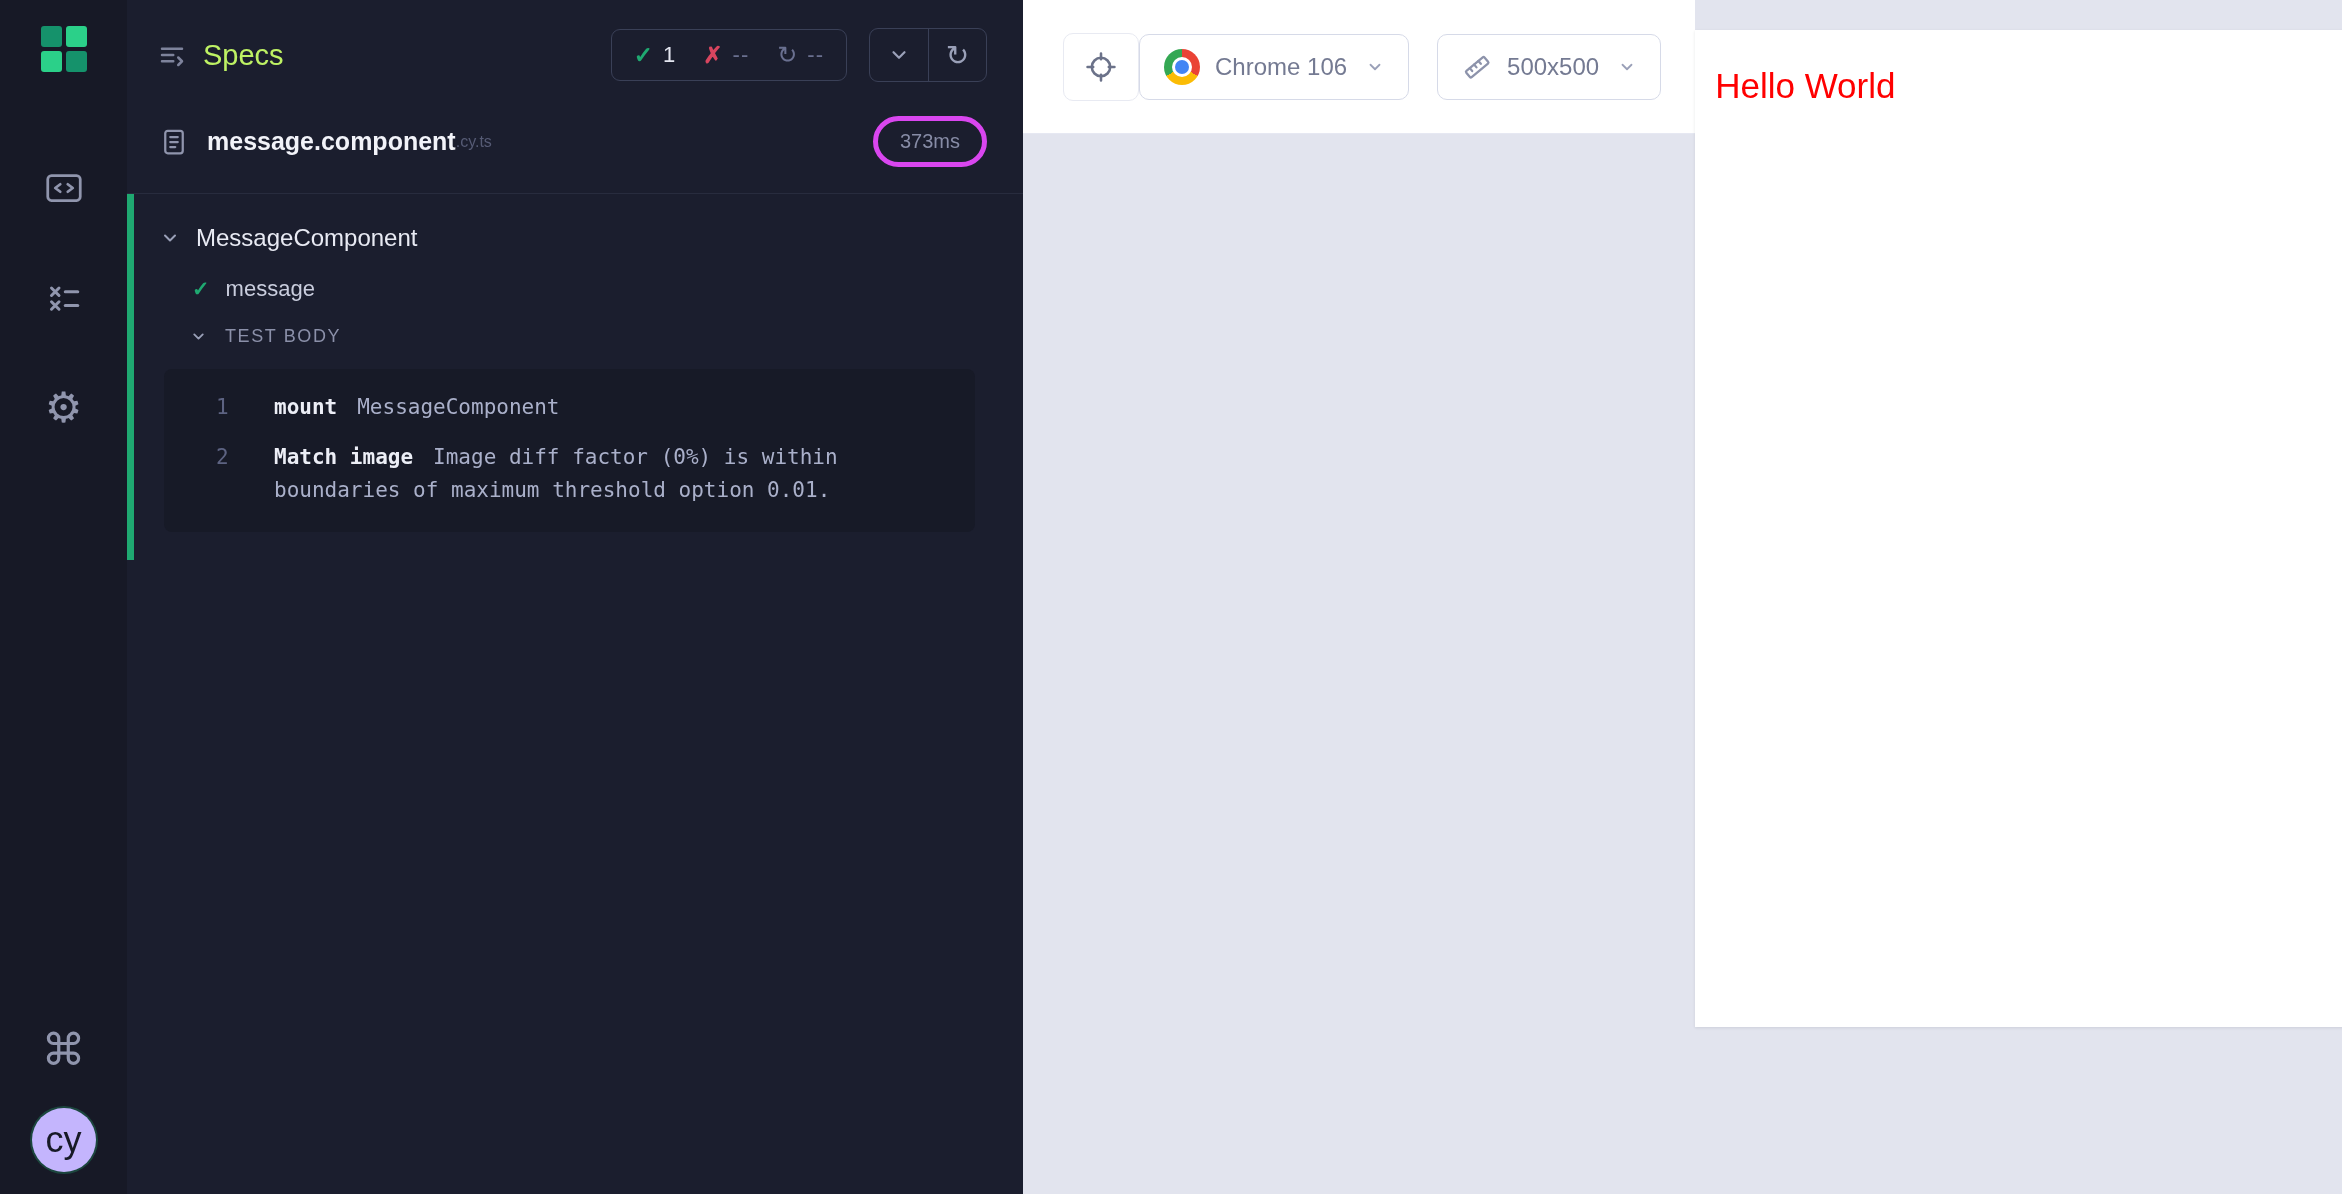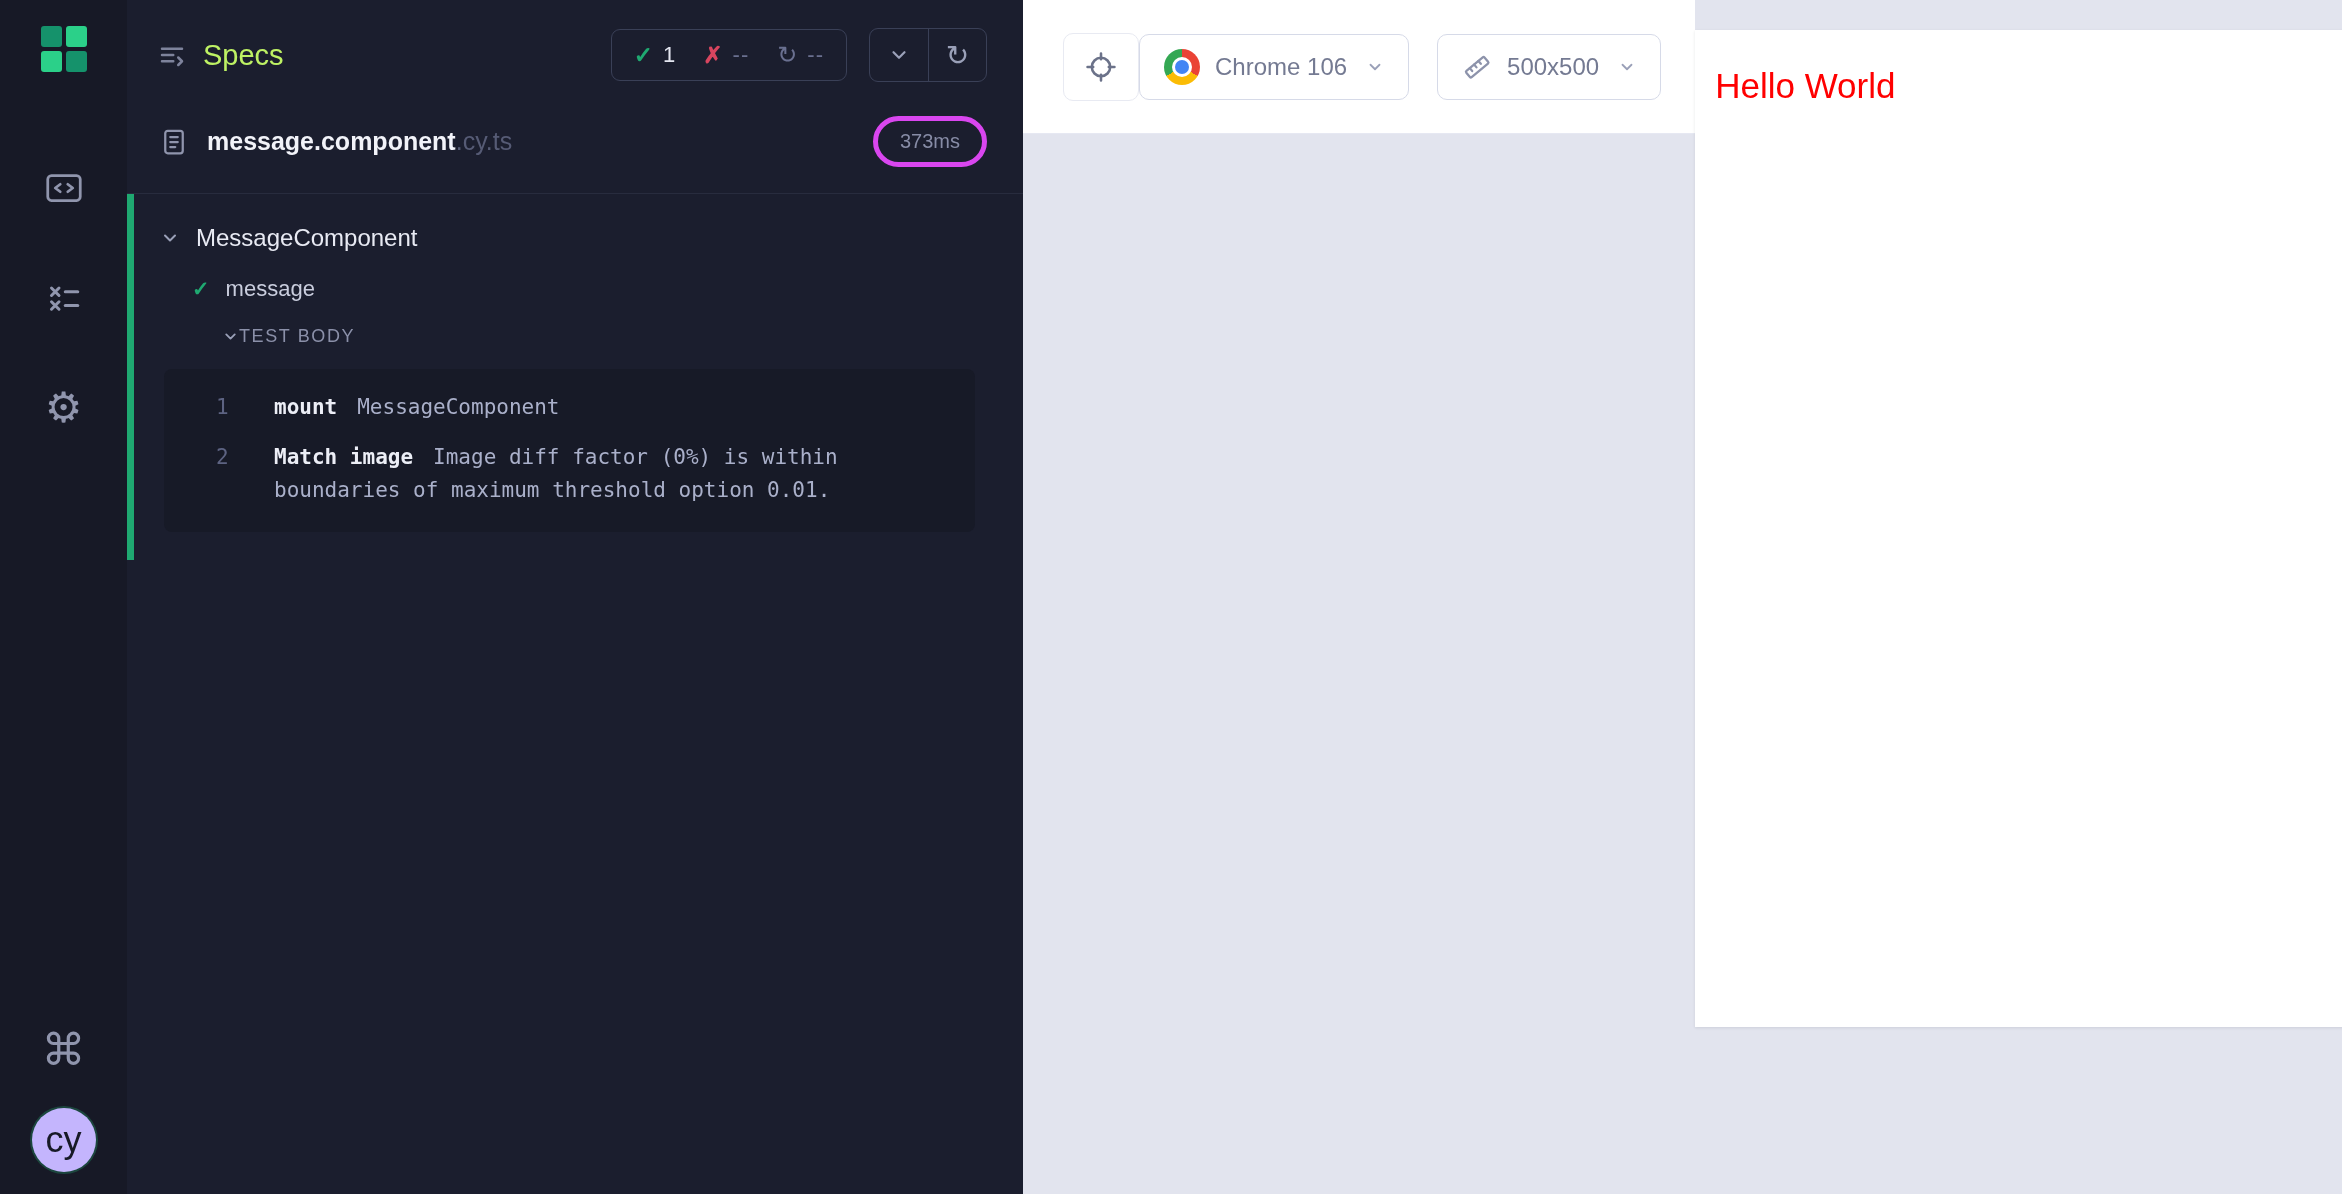--- a/index.html
+++ b/index.html
@@ -70,35 +70,35 @@
     font-size:28px;font-family:inherit;
   }
   .seg button + button{border-left:1px solid #3a4057;}
   .spec-file{
     display:flex;align-items:center;
     padding:12px 36px 26px 32px;
     border-bottom:1px solid #282c3e;cursor:pointer;
   }
   .doc-icon{color:#9095ad;display:flex;margin-right:18px;}
   .spec-name{font-size:25px;font-weight:700;color:#f2f3f9;}
-  .spec-ext{font-size:25px;color:#565b75;font-weight:400;}
+  .spec-ext{font-size:16px;color:#565b75;font-weight:400;}
   .duration-badge{
     margin-left:auto;border:5px solid #d946ef;border-radius:999px;
     padding:9px 22px;font-size:20px;color:#878ca6;
   }
   .spec-content{
     border-left:7px solid #1fa971;
     padding:18px 0 28px;
   }
   .tree-row{display:flex;align-items:center;cursor:pointer;}
   .tree-row .chev{color:#9aa0b8;display:flex;flex-shrink:0;}
   .tree-row.suite{padding:12px 0 12px 26px;gap:16px;font-size:24px;color:#e8eaf3;}
   .tree-row.test{padding:12px 0 12px 58px;gap:16px;font-size:22px;color:#c9cddd;}
   .tree-row.test .mark.pass{font-size:21px;}
-  .tree-row.section{padding:12px 0 14px 56px;font-size:18px;letter-spacing:1.6px;color:#8b90a9;margin-left:32px;}
+  .tree-row.section{padding:12px 0 14px 56px;gap:18px;font-size:18px;letter-spacing:1.6px;color:#8b90a9;}
   .code-block{
     margin:8px 48px 0 30px;background:#171a27;border-radius:8px;
     padding:14px 22px 16px 0;
     font-family:"DejaVu Sans Mono",monospace;font-size:21px;
   }
   .code-row{display:flex;padding:8px 0;line-height:1.6;}
   .code-num{width:110px;padding-left:52px;box-sizing:border-box;color:#5d6382;flex-shrink:0;}
   .code-text{flex:1;color:#aab0ca;}
   .code-cmd{color:#eceef6;font-weight:700;margin-right:20px;}
   

